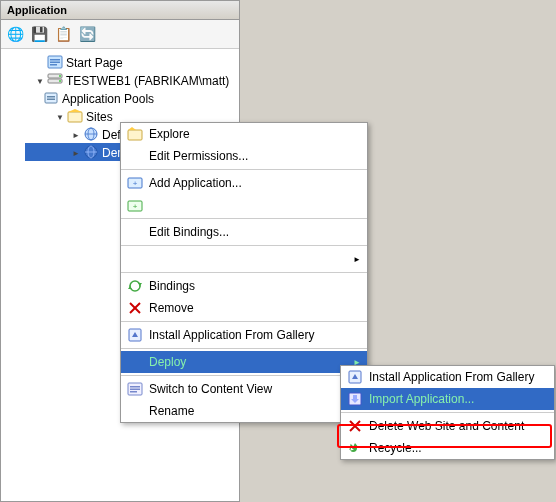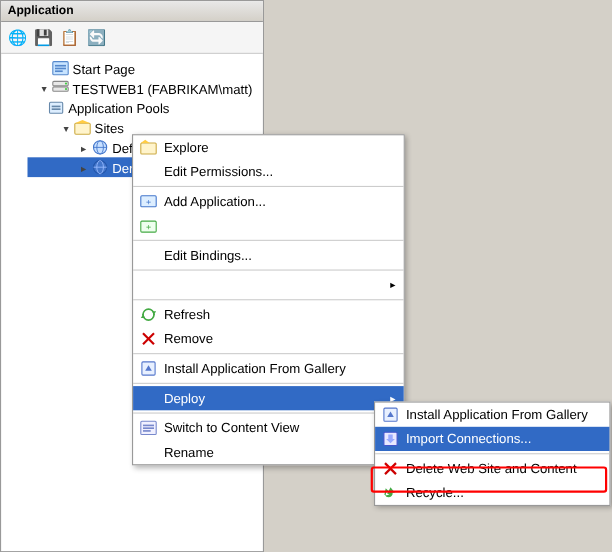--- a/index.html
+++ b/index.html
@@ -104,21 +104,21 @@
 
     .menu-item {
       display: flex;
       align-items: center;
       padding: 3px 20px 3px 28px;
       cursor: pointer;
       position: relative;
       height: 22px;
       white-space: nowrap;
     }
-    .menu-item.highlighted { background: #316ac5; color: #ffffff; }
+    .menu-item.highlighted { background: #316ac5; color: #86efac; }
 
     .menu-separator {
       height: 1px;
       background: #ccc;
       margin: 2px 0;
     }
 
     .menu-item-icon {
       position: absolute;
       left: 4px;
@@ -308,21 +308,21 @@
 
   <div class="menu-item">
     <span class="menu-item-icon">
       <svg width="16" height="16" viewBox="0 0 16 16">
         <path d="M3 8 A5 5 0 0 1 13 8" fill="none" stroke="#44aa44" stroke-width="1.5" stroke-linecap="round"></path>
         <polygon points="13,8 11,5 15,5" fill="#44aa44"></polygon>
         <path d="M13 8 A5 5 0 0 1 3 8" fill="none" stroke="#44aa44" stroke-width="1.5" stroke-linecap="round"></path>
         <polygon points="3,8 1,11 5,11" fill="#44aa44"></polygon>
       </svg>
     </span>
-    <span>Refresh</span>
+    <span>Bindings</span>
   </div>
 
   <div class="menu-item">
     <span class="menu-item-icon">
       <svg width="16" height="16" viewBox="0 0 16 16">
         <line x1="3" y1="3" x2="13" y2="13" stroke="#cc0000" stroke-width="2"></line>
         <line x1="13" y1="3" x2="3" y2="13" stroke="#cc0000" stroke-width="2"></line>
       </svg>
     </span>
     <span>Remove</span>
@@ -381,21 +381,21 @@
   </div>
 
 
   <div class="menu-item highlighted">
     <span class="menu-item-icon">
       <svg width="16" height="16" viewBox="0 0 16 16">
         <rect x="2" y="2" width="12" height="12" rx="1" fill="#e8e8ff" stroke="#4455cc" stroke-width="1"></rect>
         <polygon points="8,12 12,8 10,8 10,4 6,4 6,8 4,8" fill="#99aaff"></polygon>
       </svg>
     </span>
-    <span>Import Connections...</span>
+    <span>Import Application...</span>
   </div>
 
   <div class="menu-separator"></div>
 
   <div class="menu-item">
     <span class="menu-item-icon">
       <svg width="16" height="16" viewBox="0 0 16 16">
         <line x1="3" y1="3" x2="13" y2="13" stroke="#cc0000" stroke-width="2"></line>
         <line x1="13" y1="3" x2="3" y2="13" stroke="#cc0000" stroke-width="2"></line>
       </svg>

